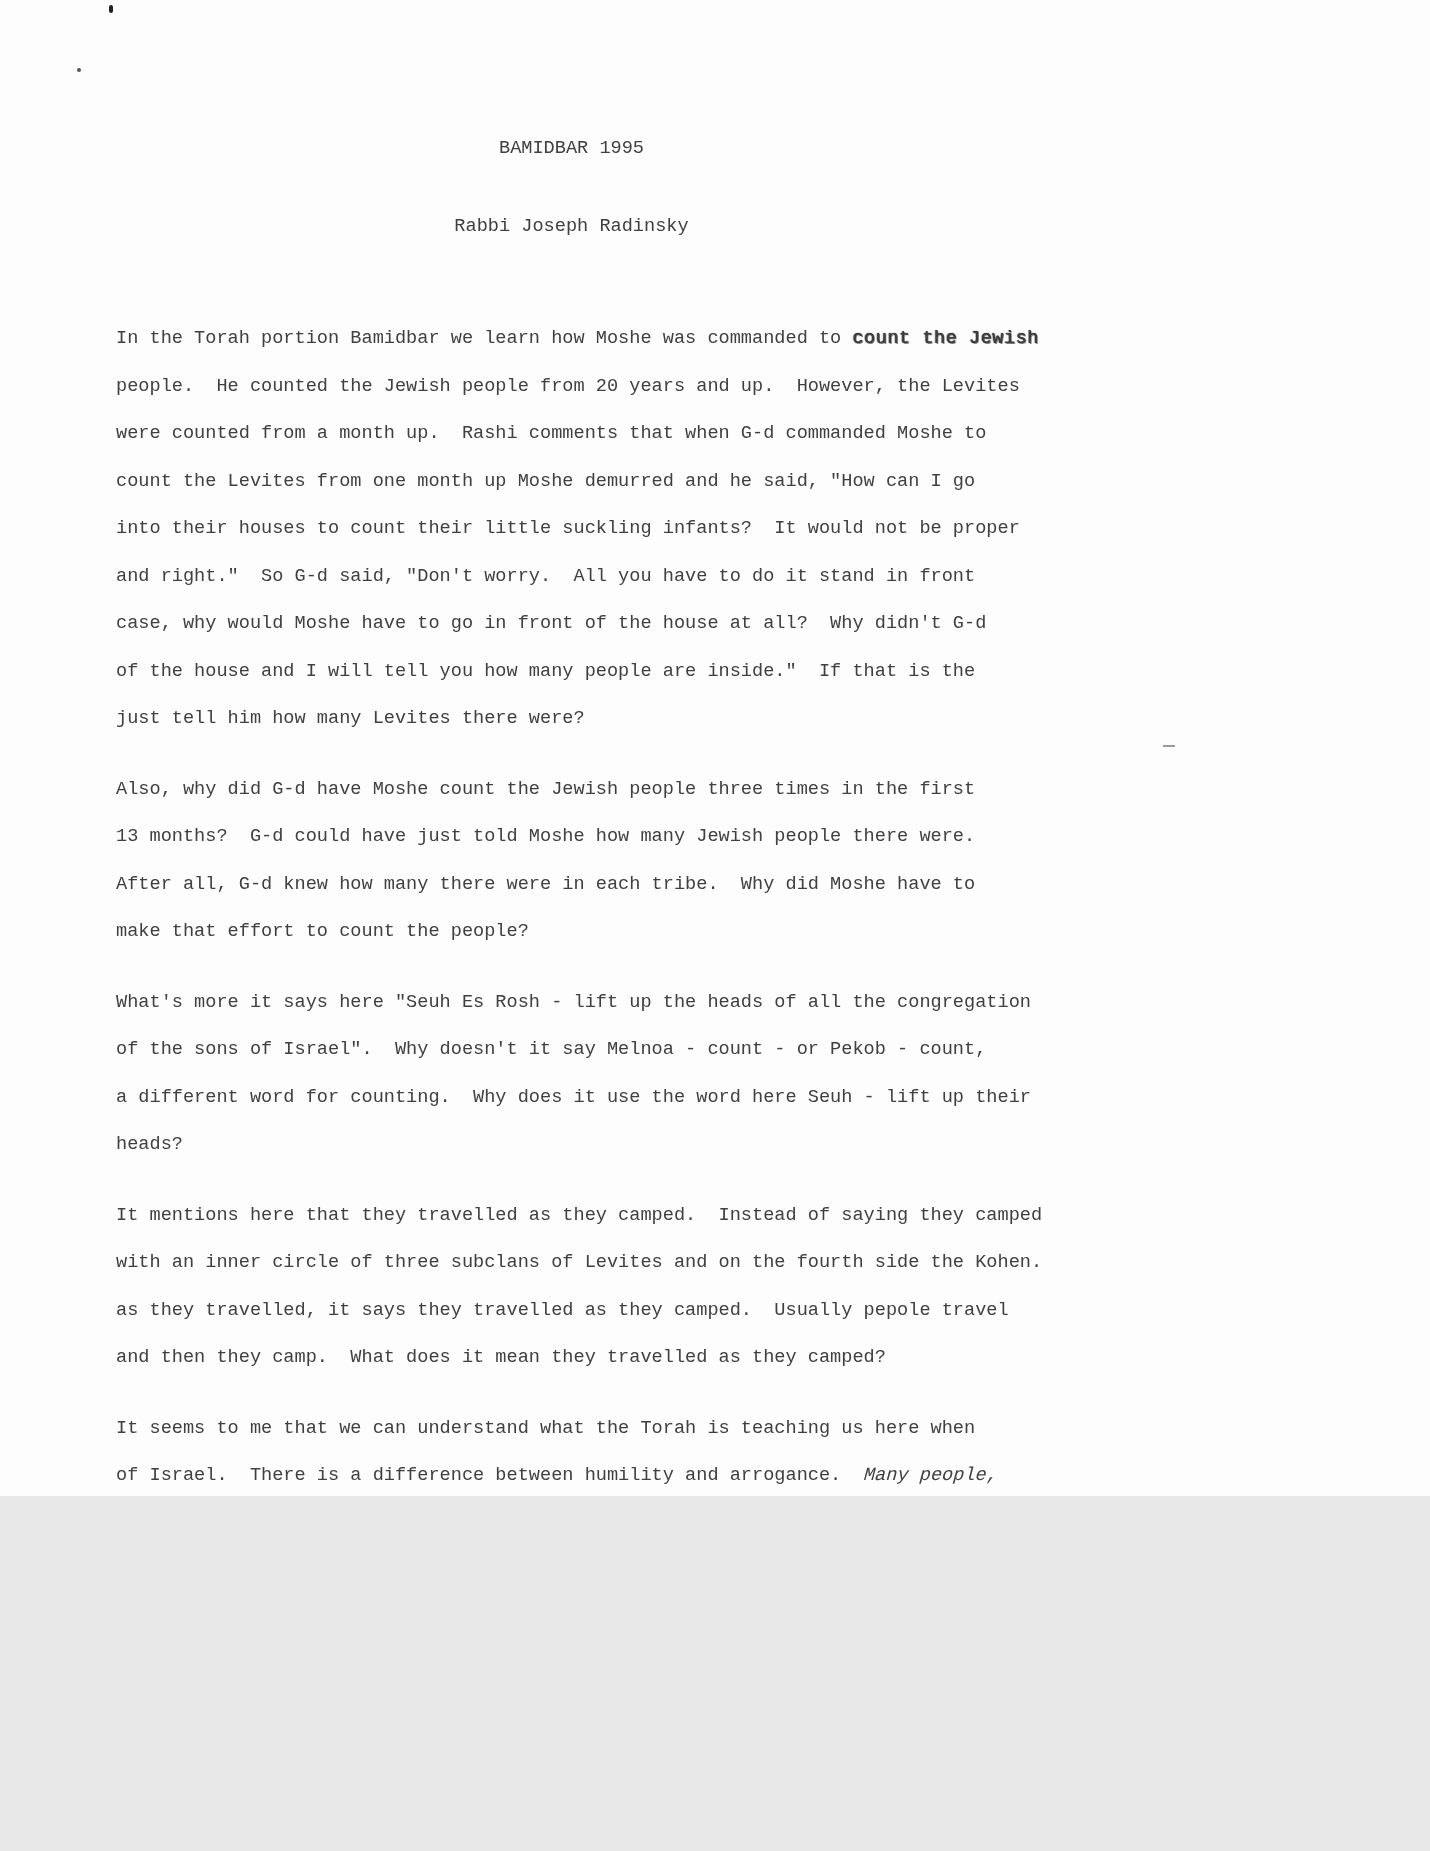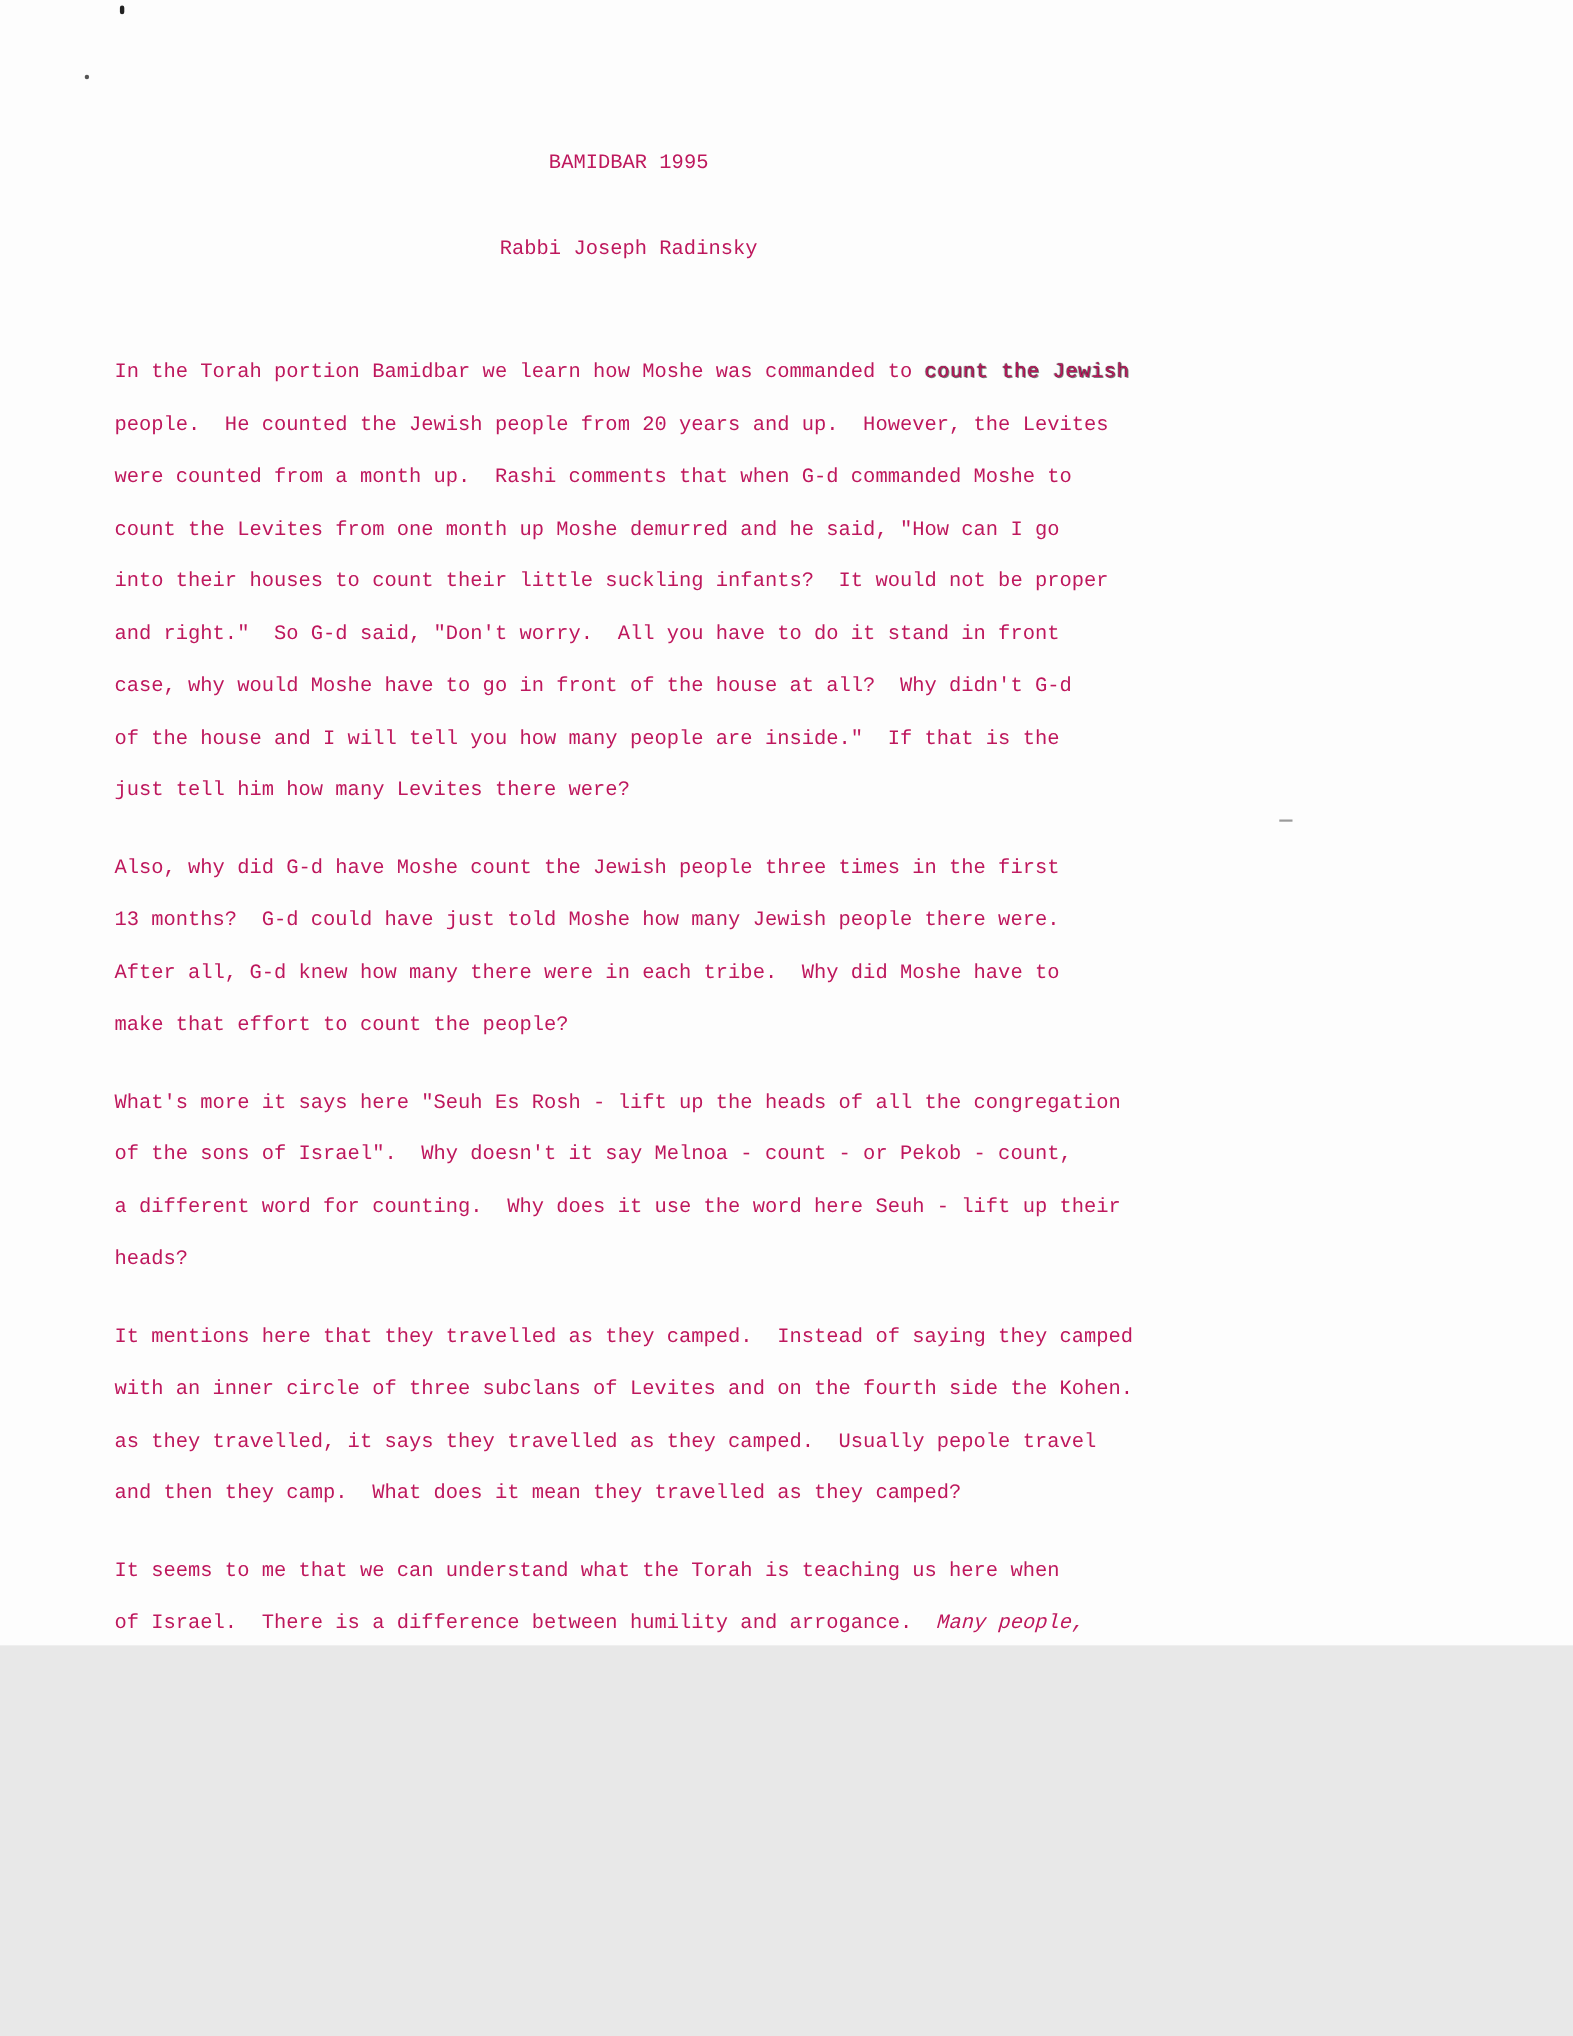--- a/index.html
+++ b/index.html
@@ -5,39 +5,39 @@
   html, body {
     margin: 0;
     padding: 0;
     background: #e8e8e8;
   }
   .page {
     position: relative;
     width: 1430px;
     height: 1496px;
     background: #fdfdfd;
-    color: #be185d;
+    color: #404040;
     font-family: "Liberation Mono", "DejaVu Sans Mono", monospace;
     font-size: 18.6px;
     overflow: hidden;
   }
   .content {
     position: absolute;
     top: 0;
     left: 104px;
     width: 935px;
   }
   .doc-header {
     margin-top: 84px;
     text-align: center;
     line-height: 26px;
     white-space: pre;
   }
   .paragraph {
-    margin: 0;
+    margin: 12px;
     padding: 0;
   }
   .line {
     white-space: pre;
     line-height: 47.5px;
     height: 47.5px;
   }
   .p1 { margin-top: 23px; }
   .p-gap { margin-top: 23px; }
   .smudged {

